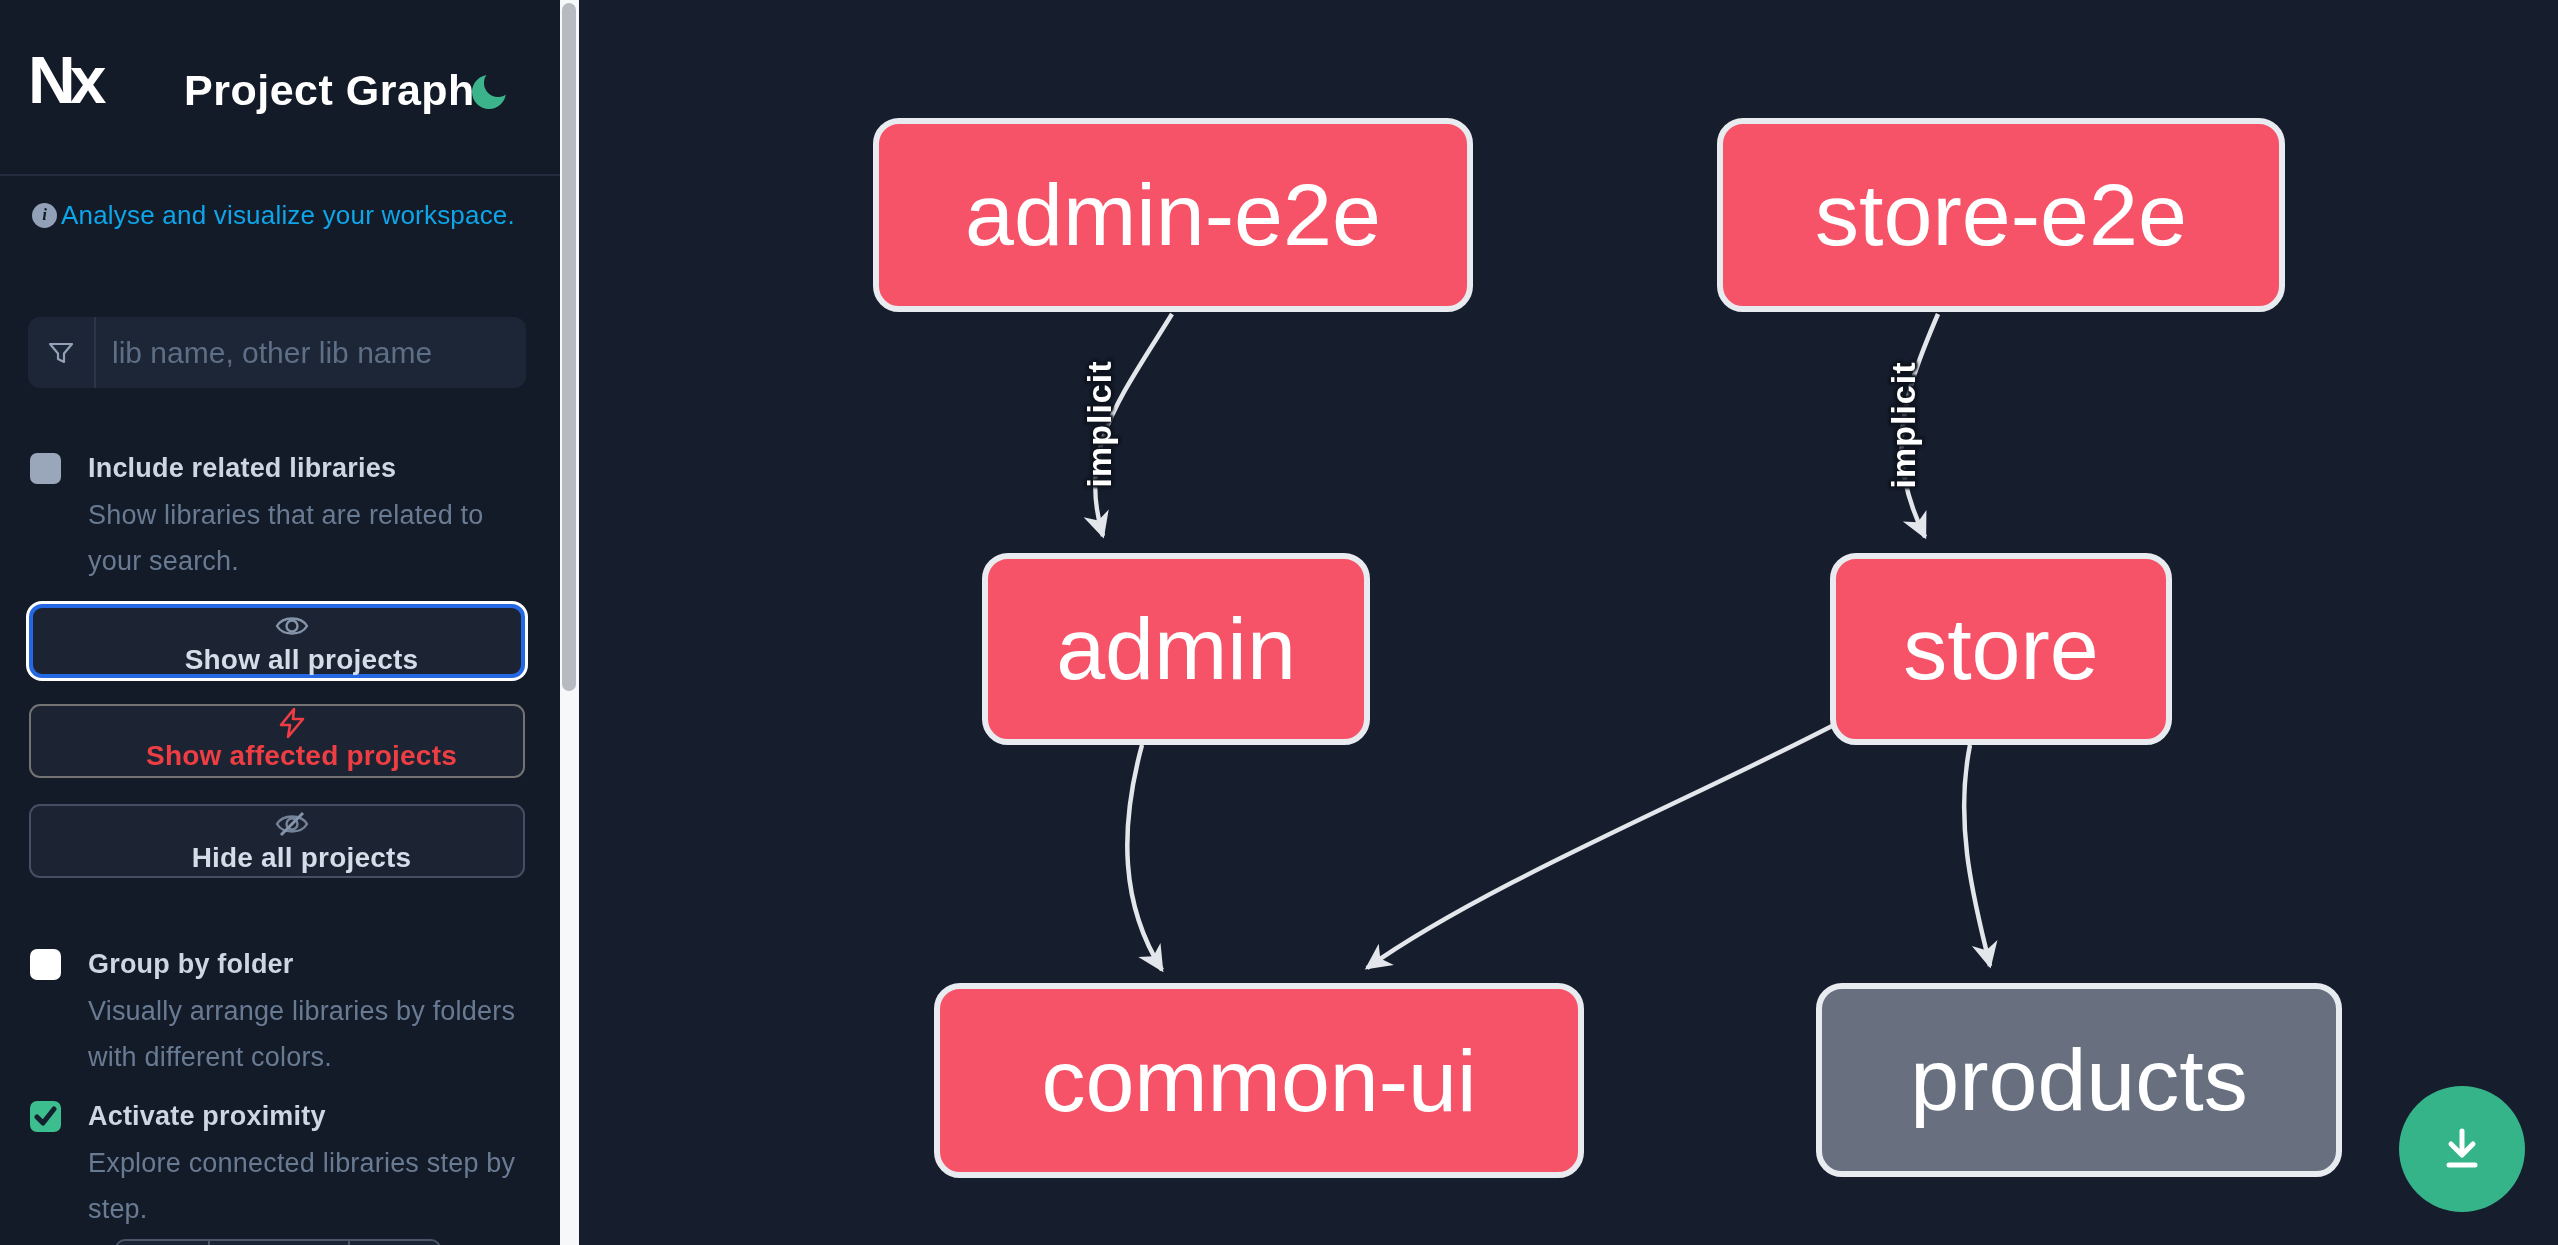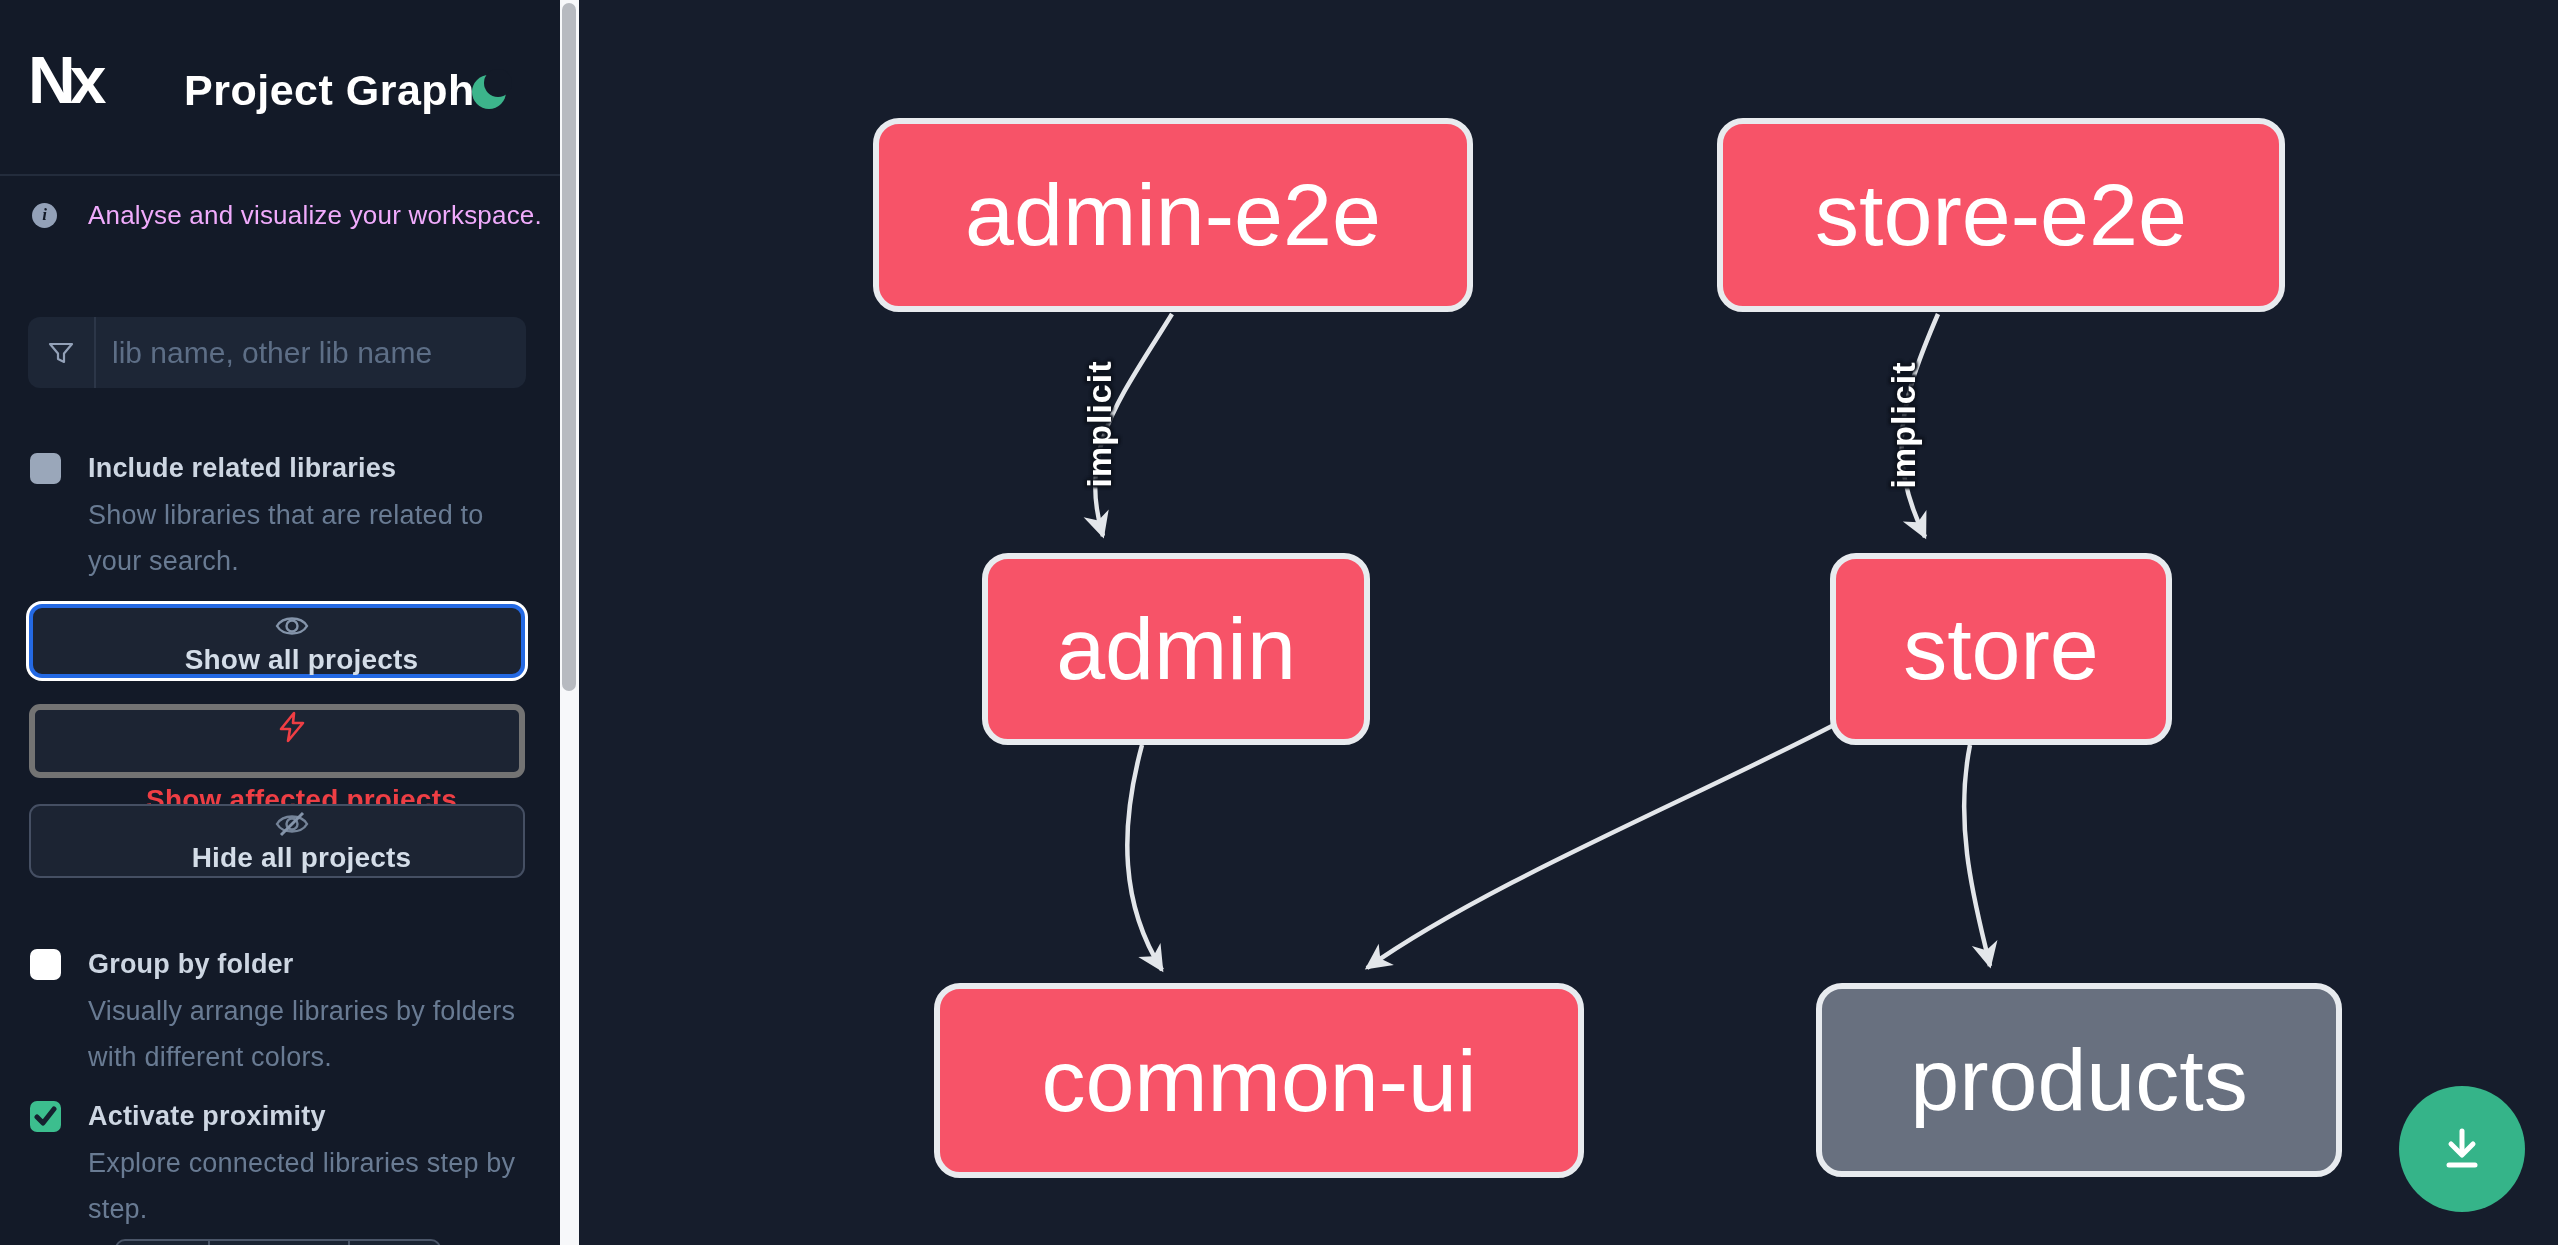--- a/index.html
+++ b/index.html
@@ -28,21 +28,21 @@
   .moon-btn { position:absolute; left:468px; top:68px; width:44px; height:44px; cursor:pointer; background:none; border:none; }
   .hdr-divider { position:absolute; left:0; top:174px; width:100%; height:2px; background:#232c3c; }
 
   .info-row { position:absolute; left:32px; top:200px; width:500px; height:30px; display:flex; align-items:center; }
   .info-icon {
     width:25px; height:25px; border-radius:50%; background:#93a1b8;
     color:#131a28; font-size:17px; font-weight:700; display:flex;
     align-items:center; justify-content:center; flex:0 0 auto;
     font-family:"Liberation Serif", serif; font-style:italic;
   }
-  .tagline { margin-left:31px; color:#f0abfc; font-size:26px; letter-spacing:0.2px; white-space:nowrap; }
+  .tagline { margin-left:4px; color:#0ea5e9; font-size:26px; letter-spacing:0.2px; white-space:nowrap; }
 
   .search-box {
     position:absolute; left:28px; top:317px; width:498px; height:71px;
     background:#1d2636; border-radius:12px; display:flex; align-items:center;
   }
   .funnel-cell { width:68px; height:100%; display:flex; align-items:center; justify-content:center; border-right:2px solid #2c3648; flex:0 0 auto; }
   .search-input {
     flex:1; height:100%; background:transparent; border:none; outline:none;
     padding:12px 16px; font-size:30px; color:#cdd6e2; font-family:"Liberation Sans", sans-serif;
   }
@@ -61,21 +61,21 @@
   .opt-text { margin-left:27px; width:440px; }
   .opt-label { color:#cdd6e2; font-size:27px; font-weight:700; line-height:36px; letter-spacing:0.2px; }
   .opt-desc  { margin-top:6px; color:#697b93; font-size:27px; line-height:46px; letter-spacing:0.2px; }
 
   .action-btn {
     position:absolute; left:29px; width:496px; height:74px;
     background:#1c2433; border-radius:11px; display:flex; align-items:center;
     padding:0 0 0 30px; cursor:pointer; font-family:"Liberation Sans", sans-serif;flex-direction:column;
   }
   .btn-show-all { top:604px; border:4px solid #2469e3; box-shadow:0 0 0 3px #ffffff; border-radius:13px; }
-  .btn-affected { top:704px; border:6px solid #737373;gap:40px; }
+  .btn-affected { top:704px; border:2px solid #737373; }
   .btn-hide     { top:804px; border:2px solid #454f63; }
   .action-btn .a-icon { width:36px; display:flex; justify-content:center; flex:0 0 auto; }
   .action-btn .a-label { margin-left:19px; font-size:28px; font-weight:700; letter-spacing:0.2px; }
   .btn-show-all .a-label, .btn-hide .a-label { color:#d4dde8; }
   .btn-affected .a-label { color:#ee3e44; }
 
   .stepper-sliver {
     position:absolute; left:115px; top:1239px; width:326px; height:12px;
     border:2px solid #4a5568; border-bottom:none; border-radius:10px 10px 0 0;
     background:#1b2433;

